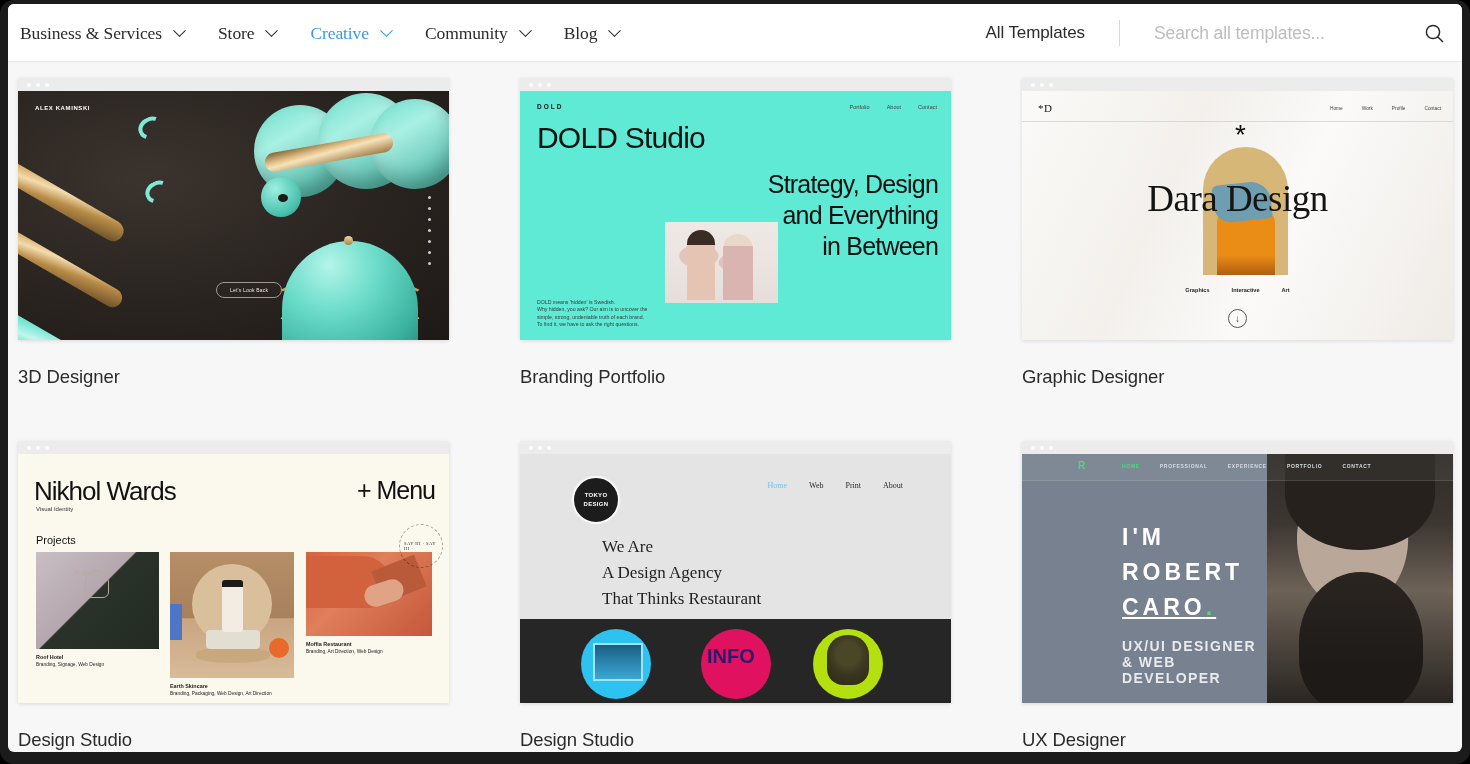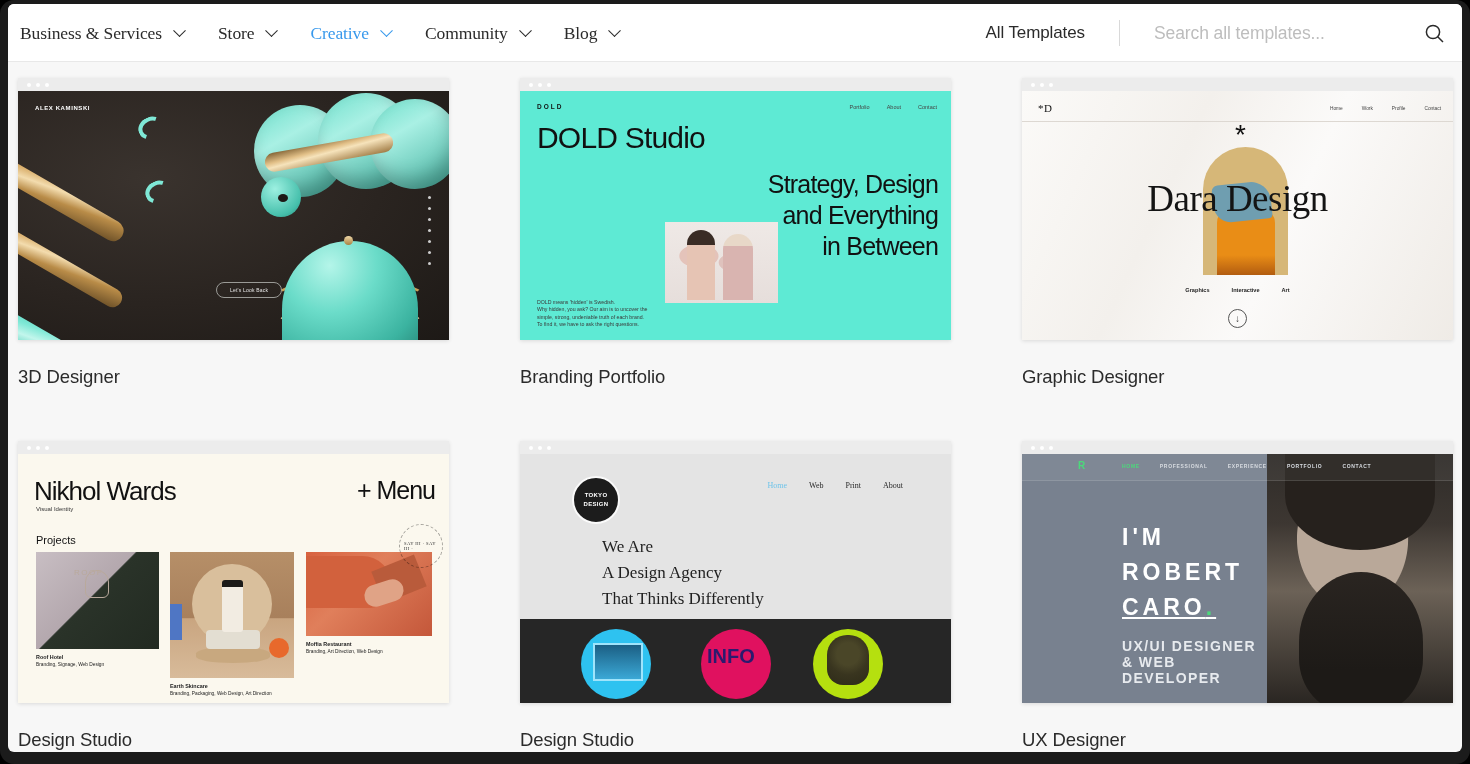--- a/index.html
+++ b/index.html
@@ -759,21 +759,21 @@
           </div>
           <div class="nav">
             <span class="on">Home</span>
             <span>Web</span>
             <span>Print</span>
             <span>About</span>
           </div>
           <div class="h1">
             <div>We Are</div>
             <div>A Design Agency</div>
-            <div>That Thinks Differently</div>
+            <div>That Thinks Restaurant</div>
           </div>
           <div class="strip">
             <div class="c ca"></div>
             <div class="c cb"></div>
             <div class="c cc"></div>
           </div>
         </div>
       </div>
       <div class="card-title">Design Studio</div>
     </div>

